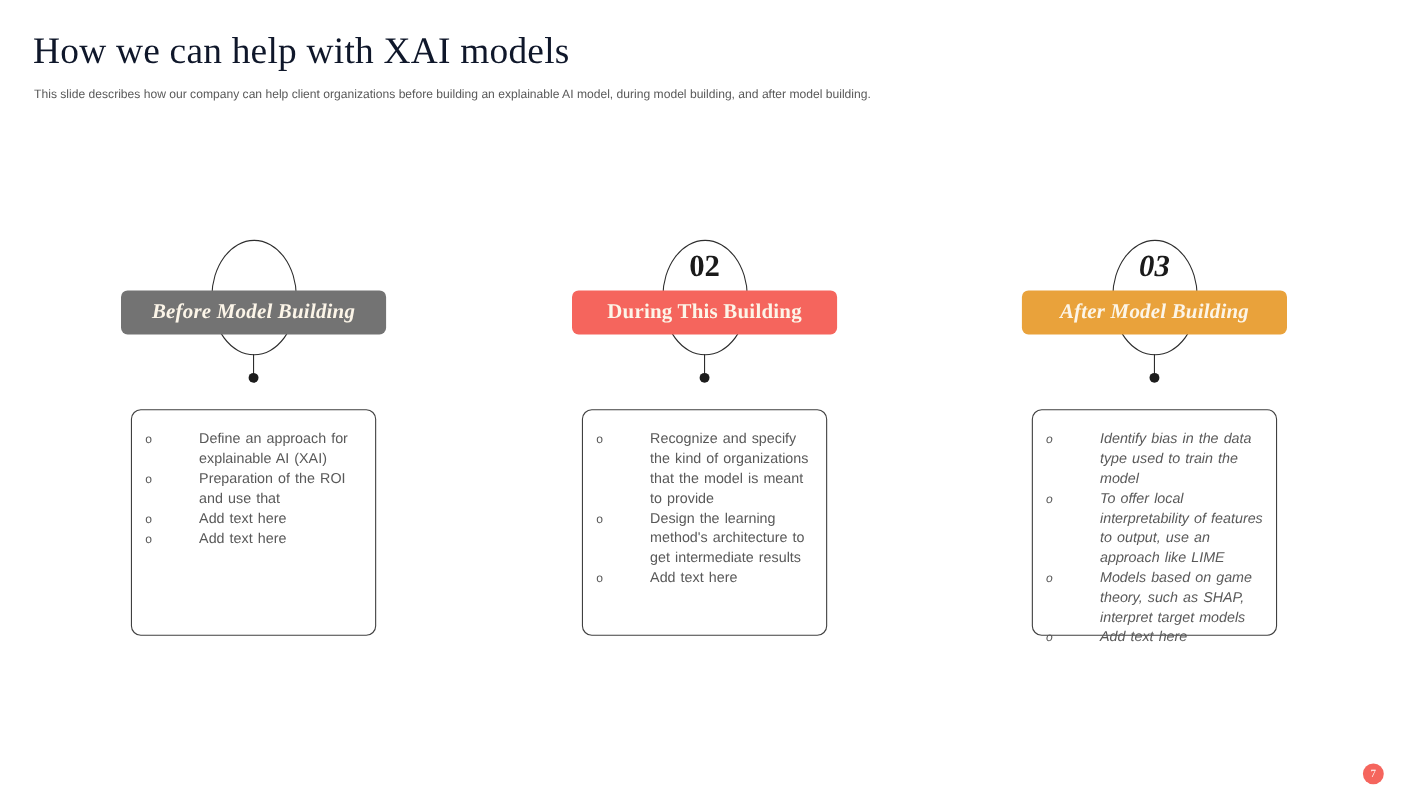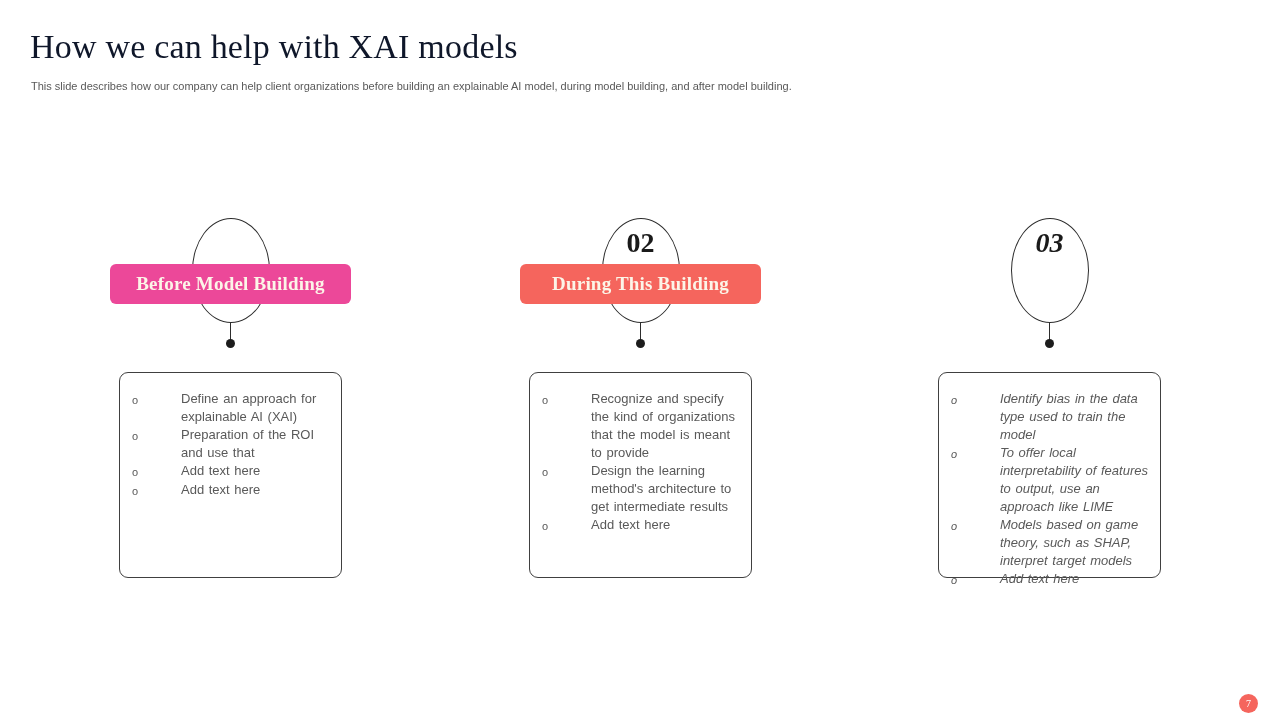--- a/index.html
+++ b/index.html
@@ -137,21 +137,21 @@
 </style>
 </head>
 <body>
 
 <h1 class="title">How we can help with XAI models</h1>
 <p class="subtitle">This slide describes how our company can help client organizations before building an explainable AI model, during model building, and after model building.</p>
 
 <div id="columns">
   <section class="column" style="left: 110px;">
     <div class="ellipse"></div>
-    <div class="banner" style="background: #ec4899;">Before Model Building</div>
+    <div class="banner" style="background: #737373; font-style: italic;">Before Model Building</div>
     <div class="connector"></div>
     <div class="dot"></div>
     <div class="content-box">
       <ul class="bullet-list">
           <li class="bullet-item">
             <span class="bullet-marker">o</span>
             <span class="bullet-text">Define an approach for explainable AI (XAI)</span>
           </li>
           <li class="bullet-item">
             <span class="bullet-marker">o</span>
@@ -189,20 +189,21 @@
             <span class="bullet-marker">o</span>
             <span class="bullet-text">Add text here</span>
           </li>
         </ul>
     </div>
   </section>
 
   <section class="column" style="left: 929px; font-style: italic;">
     <div class="ellipse"></div>
     <div class="step-number">03</div>
+    <div class="banner" style="background: rgb(233, 162, 59);">After Model Building</div>
     <div class="connector"></div>
     <div class="dot"></div>
     <div class="content-box">
       <ul class="bullet-list">
           <li class="bullet-item">
             <span class="bullet-marker">o</span>
             <span class="bullet-text">Identify bias in the data type used to train the model</span>
           </li>
           <li class="bullet-item">
             <span class="bullet-marker">o</span>

